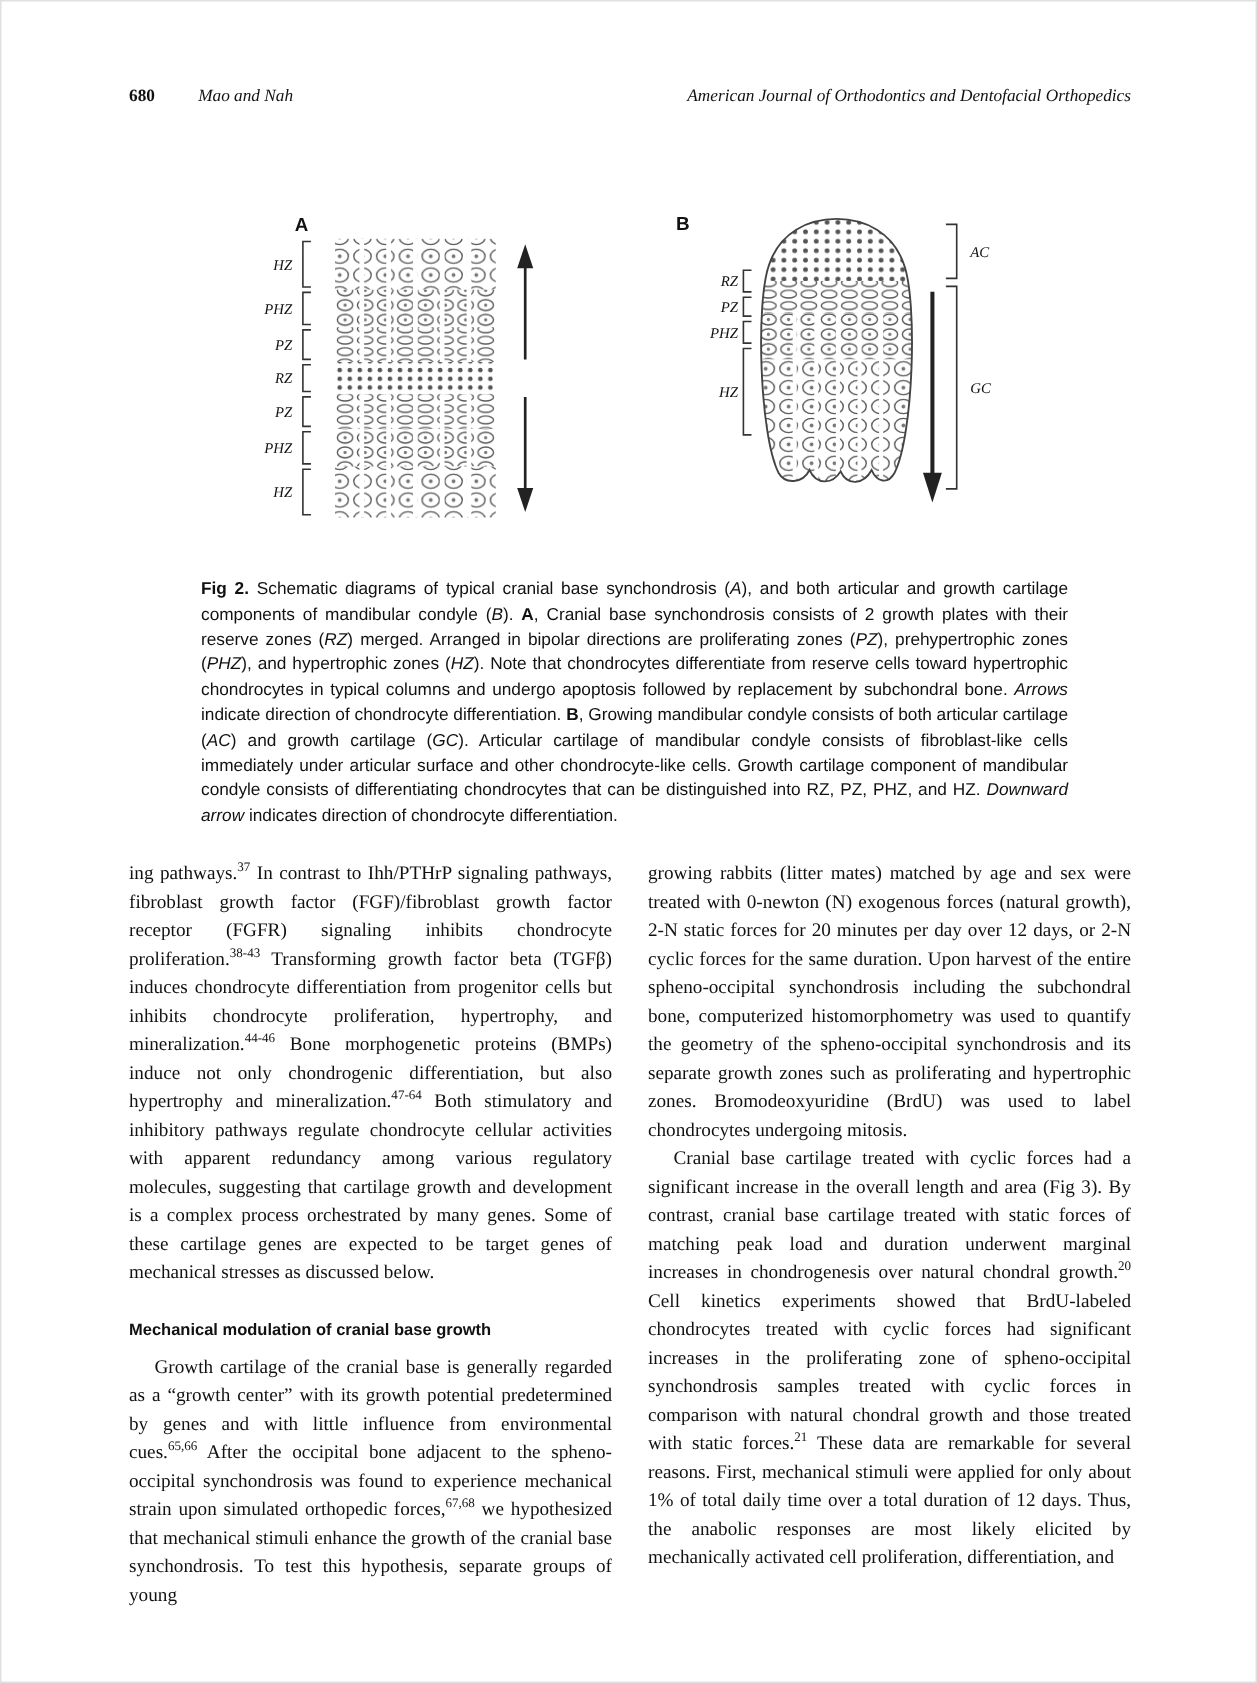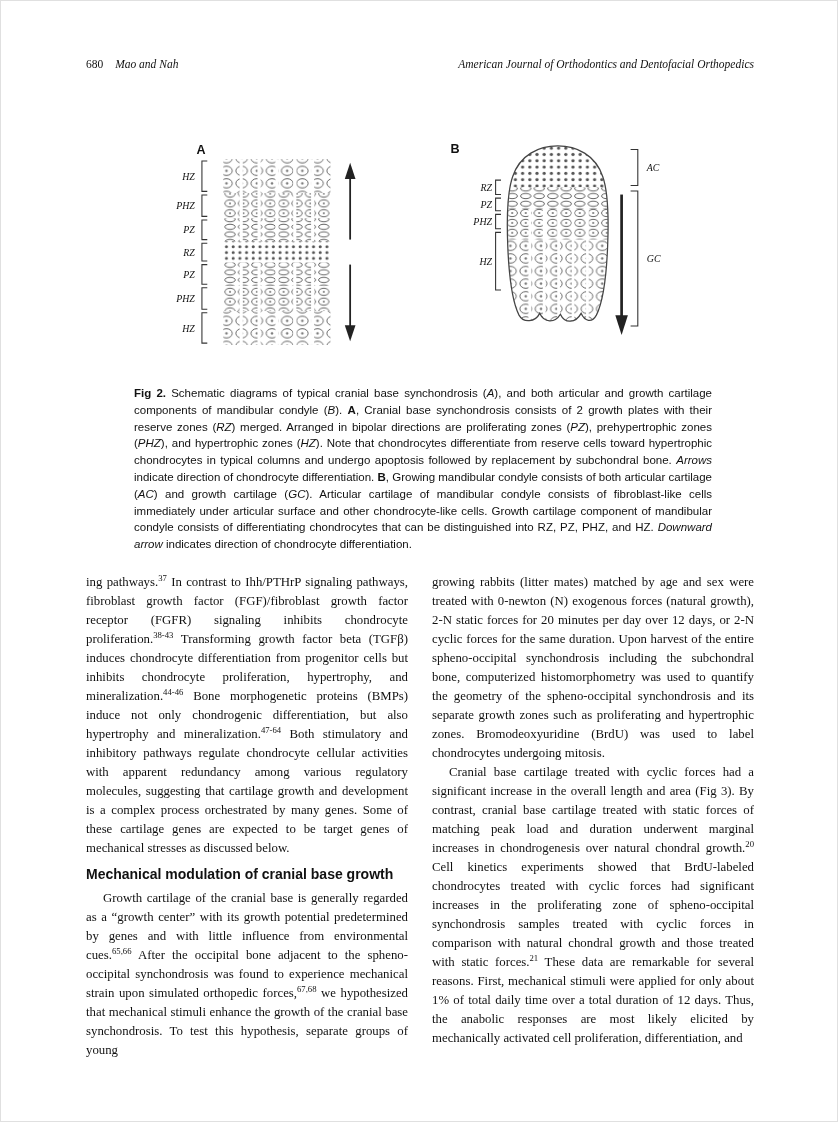--- a/index.html
+++ b/index.html
@@ -8,42 +8,42 @@
     background:#fff; overflow:hidden; color:#111;
     font-family:"Liberation Serif", serif;
     border:1px solid #e0e0e0; box-sizing:border-box;
   }
   
   .page-header {
     position:absolute; top:56px; left:85px; right:83px;
     display:flex; justify-content:space-between; align-items:flex-start;
     font-size:11.5px; line-height:14px;
   }
-  .hdr-left .pgnum { font-weight:normal; margin-right:9px; }
+  .hdr-left .pgnum { font-weight:bold; margin-right:26px; }
   .hdr-left .auth  { font-style:italic; }
   .hdr-right { text-align:left; font-style:italic; }
   
   .figure-area { position:absolute; top:126px; left:142px; display:flex; gap:18px; }
   .plabel { font:bold 14px "Liberation Sans", sans-serif; fill:#111; }
   .zl text { font:italic 11px "Liberation Serif", serif; fill:#111; text-anchor:end; }
   .rl text { font:italic 11px "Liberation Serif", serif; fill:#111; text-anchor:start; }
   
   .caption {
     position:absolute; top:384px; left:133px; width:578px; margin:0;
     font-family:"Liberation Sans", sans-serif; font-size:11.5px;
     line-height:16.8px; text-align:justify;
   }
   
   .columns { position:absolute; top:572px; left:85px; width:668px; display:flex; gap:24px; }
   .col { width:322px; }
   .para { margin:0; font-size:12.8px; line-height:19px; text-align:justify; }
   .para.indent { text-indent:17px; }
   .subhead {
-    margin:9px 0 7px; font-family:"Liberation Sans", sans-serif;
-    font-size:14px; font-weight:bold; line-height:15px;
+    margin:22px 0 7px; font-family:"Liberation Sans", sans-serif;
+    font-size:11px; font-weight:bold; line-height:15px;
   }
   sup { font-size:0.68em; line-height:0; }
 </style>
 </head>
 <body>
 
 <div class="page">
 
   <header class="page-header">
     <div class="hdr-left">

